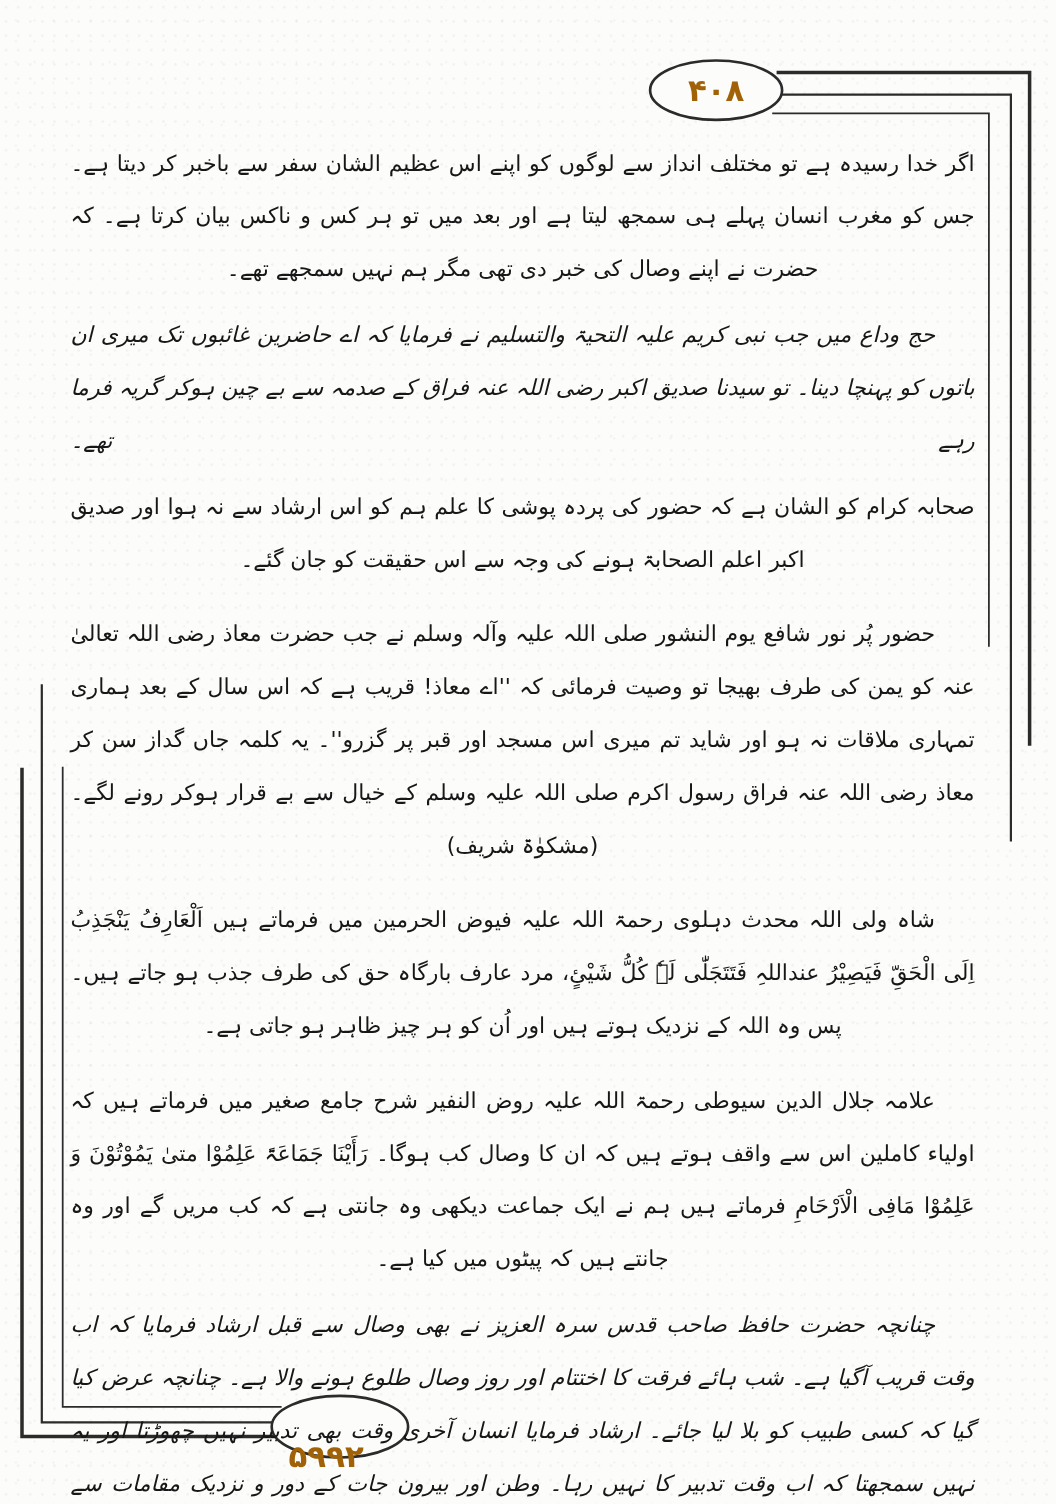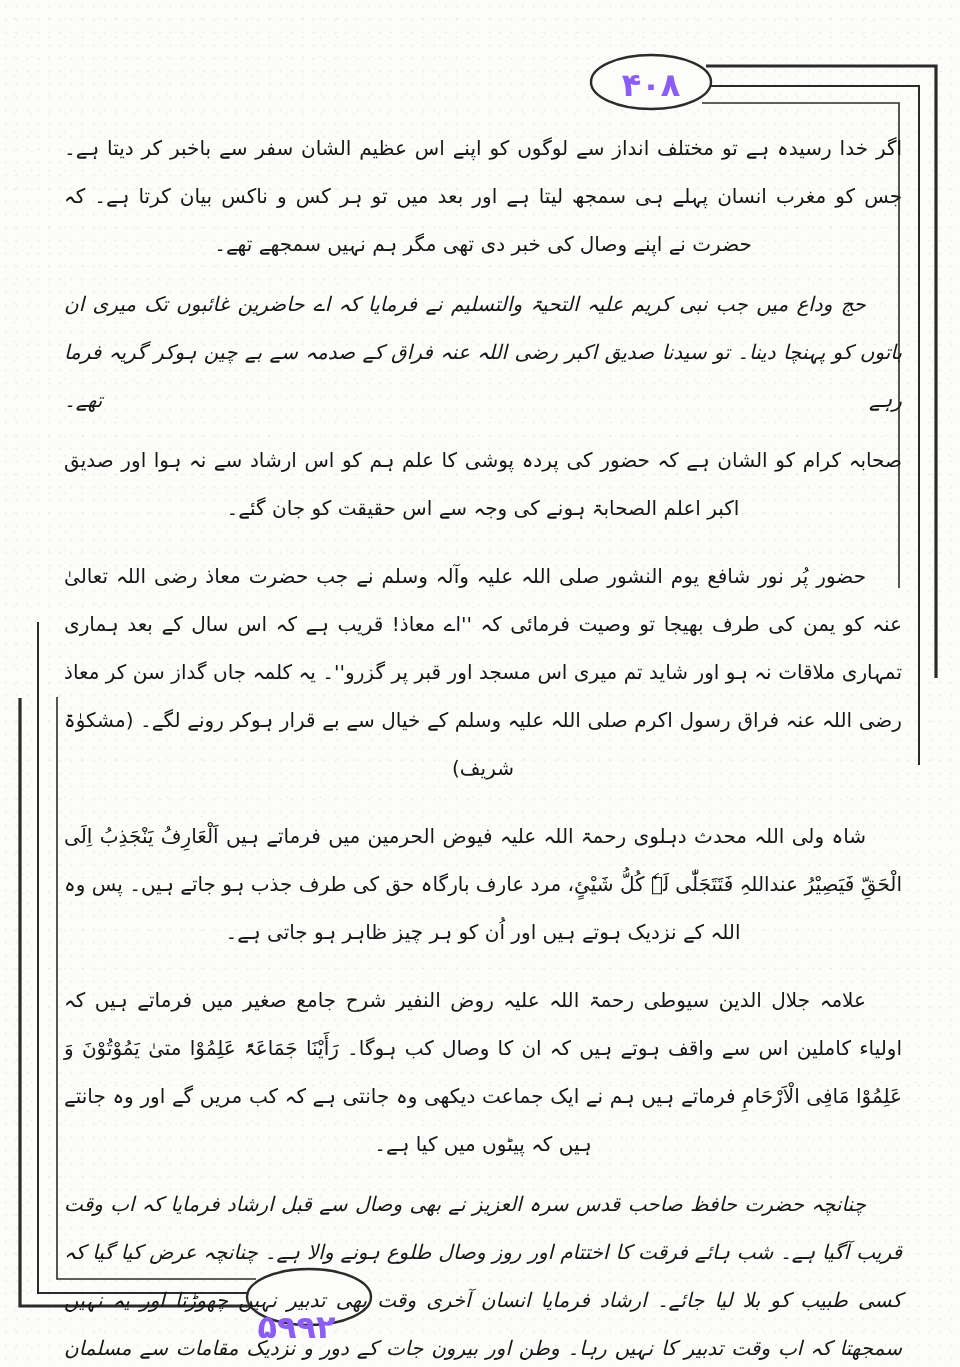--- a/index.html
+++ b/index.html
@@ -16,41 +16,41 @@
     position:absolute;inset:0;pointer-events:none;
     background-image:radial-gradient(rgba(40,40,40,0.05) 1px, transparent 1.2px),
                      radial-gradient(rgba(40,40,40,0.04) 1px, transparent 1.2px);
     background-size:11px 13px,17px 19px;
     background-position:0 0,6px 9px;
   }
   .frame-svg{position:absolute;top:0;left:0;}
   .cartouche-label{
     position:absolute;
     text-align:center;
-    font-size:32px;
+    font-size:28px;
     font-weight:bold;
     letter-spacing:2px;
-    color:#8b5cf6;
+    color:#a16207;
     direction:rtl;
   }
   .cartouche-label.top{left:592px;top:66px;width:118px;}
   .cartouche-label.bottom{left:248px;top:1282px;width:97px;margin-top:26px;}
 
   .text-area{
     position:absolute;
     top:124px;
     right:58px;
     width:838px;
     direction:rtl;
     font-size:20px;
     line-height:48px;
     text-align:justify;
     color:#171717;
   }
-  .para{margin:0 0 12px 0;}
+  .para{margin:0 16px 12px 0;}
   .para.indent{text-indent:36px;}
   .para.center-last{text-align-last:center;}
   .para.justify-last{text-align-last:justify;font-style:italic;}
   .para.gap-lg{margin-bottom:20px;}
 </style>
 </head>
 <body>
 
 <div class="speckle"></div>
 

